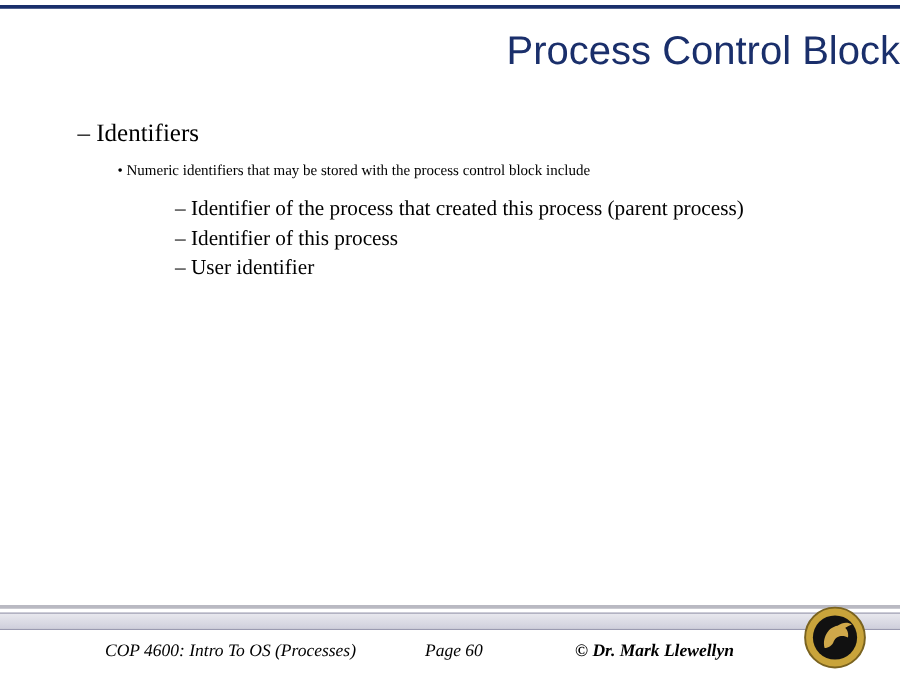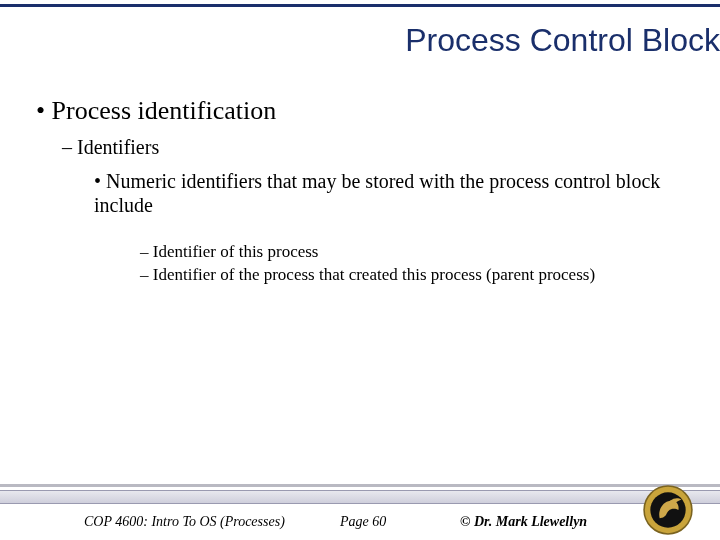--- a/index.html
+++ b/index.html
@@ -38,23 +38,23 @@
     margin-bottom: 10px;
   }
   .lvl1::before { content: "• "; }
   .lvl2 {
     font-size: 20px;
     margin-left: 26px;
     margin-bottom: 10px;
   }
   .lvl2::before { content: "– "; }
   .lvl3 {
-    font-size: 20px;
+    font-size: 12px;
     margin-left: 58px;
-    margin-bottom: 24px;
+    margin-bottom: 13px;
     line-height: 1.2;
     padding-right: 10px;
   }
   .lvl3::before { content: "• "; }
   .lvl4 {
     font-size: 17px;
     margin-left: 104px;
     margin-right: 20px;
     line-height: 1.25;
     text-indent: -14px;
@@ -103,25 +103,25 @@
   .logo svg { width: 100%; height: 100%; display: block; }
 </style>
 </head>
 <body>
 
 <div class="top-rule"></div>
 
 <h1 class="slide-title">Process Control Block</h1>
 
 <div class="content">
-  <p class="lvl1">Process identification</p>
   <p class="lvl2">Identifiers</p>
   <p class="lvl3">Numeric identifiers that may be stored with the process control block include</p>
+  <p class="lvl4 justify">Identifier of the process that created this process (parent process)</p>
   <p class="lvl4">Identifier of this process</p>
-  <p class="lvl4 justify">Identifier of the process that created this process (parent process)</p>
+  <p class="lvl4">User identifier</p>
 </div>
 
 <div class="footer">
   <div class="footer-rule-outer"></div>
   <div class="footer-band"></div>
   <span class="footer-text ft-left">COP 4600: Intro To OS  (Processes)</span>
   <span class="footer-text ft-mid">Page 60</span>
   <span class="footer-text ft-right">© Dr. Mark Llewellyn</span>
   <div class="logo">
     <svg viewBox="0 0 100 100">

